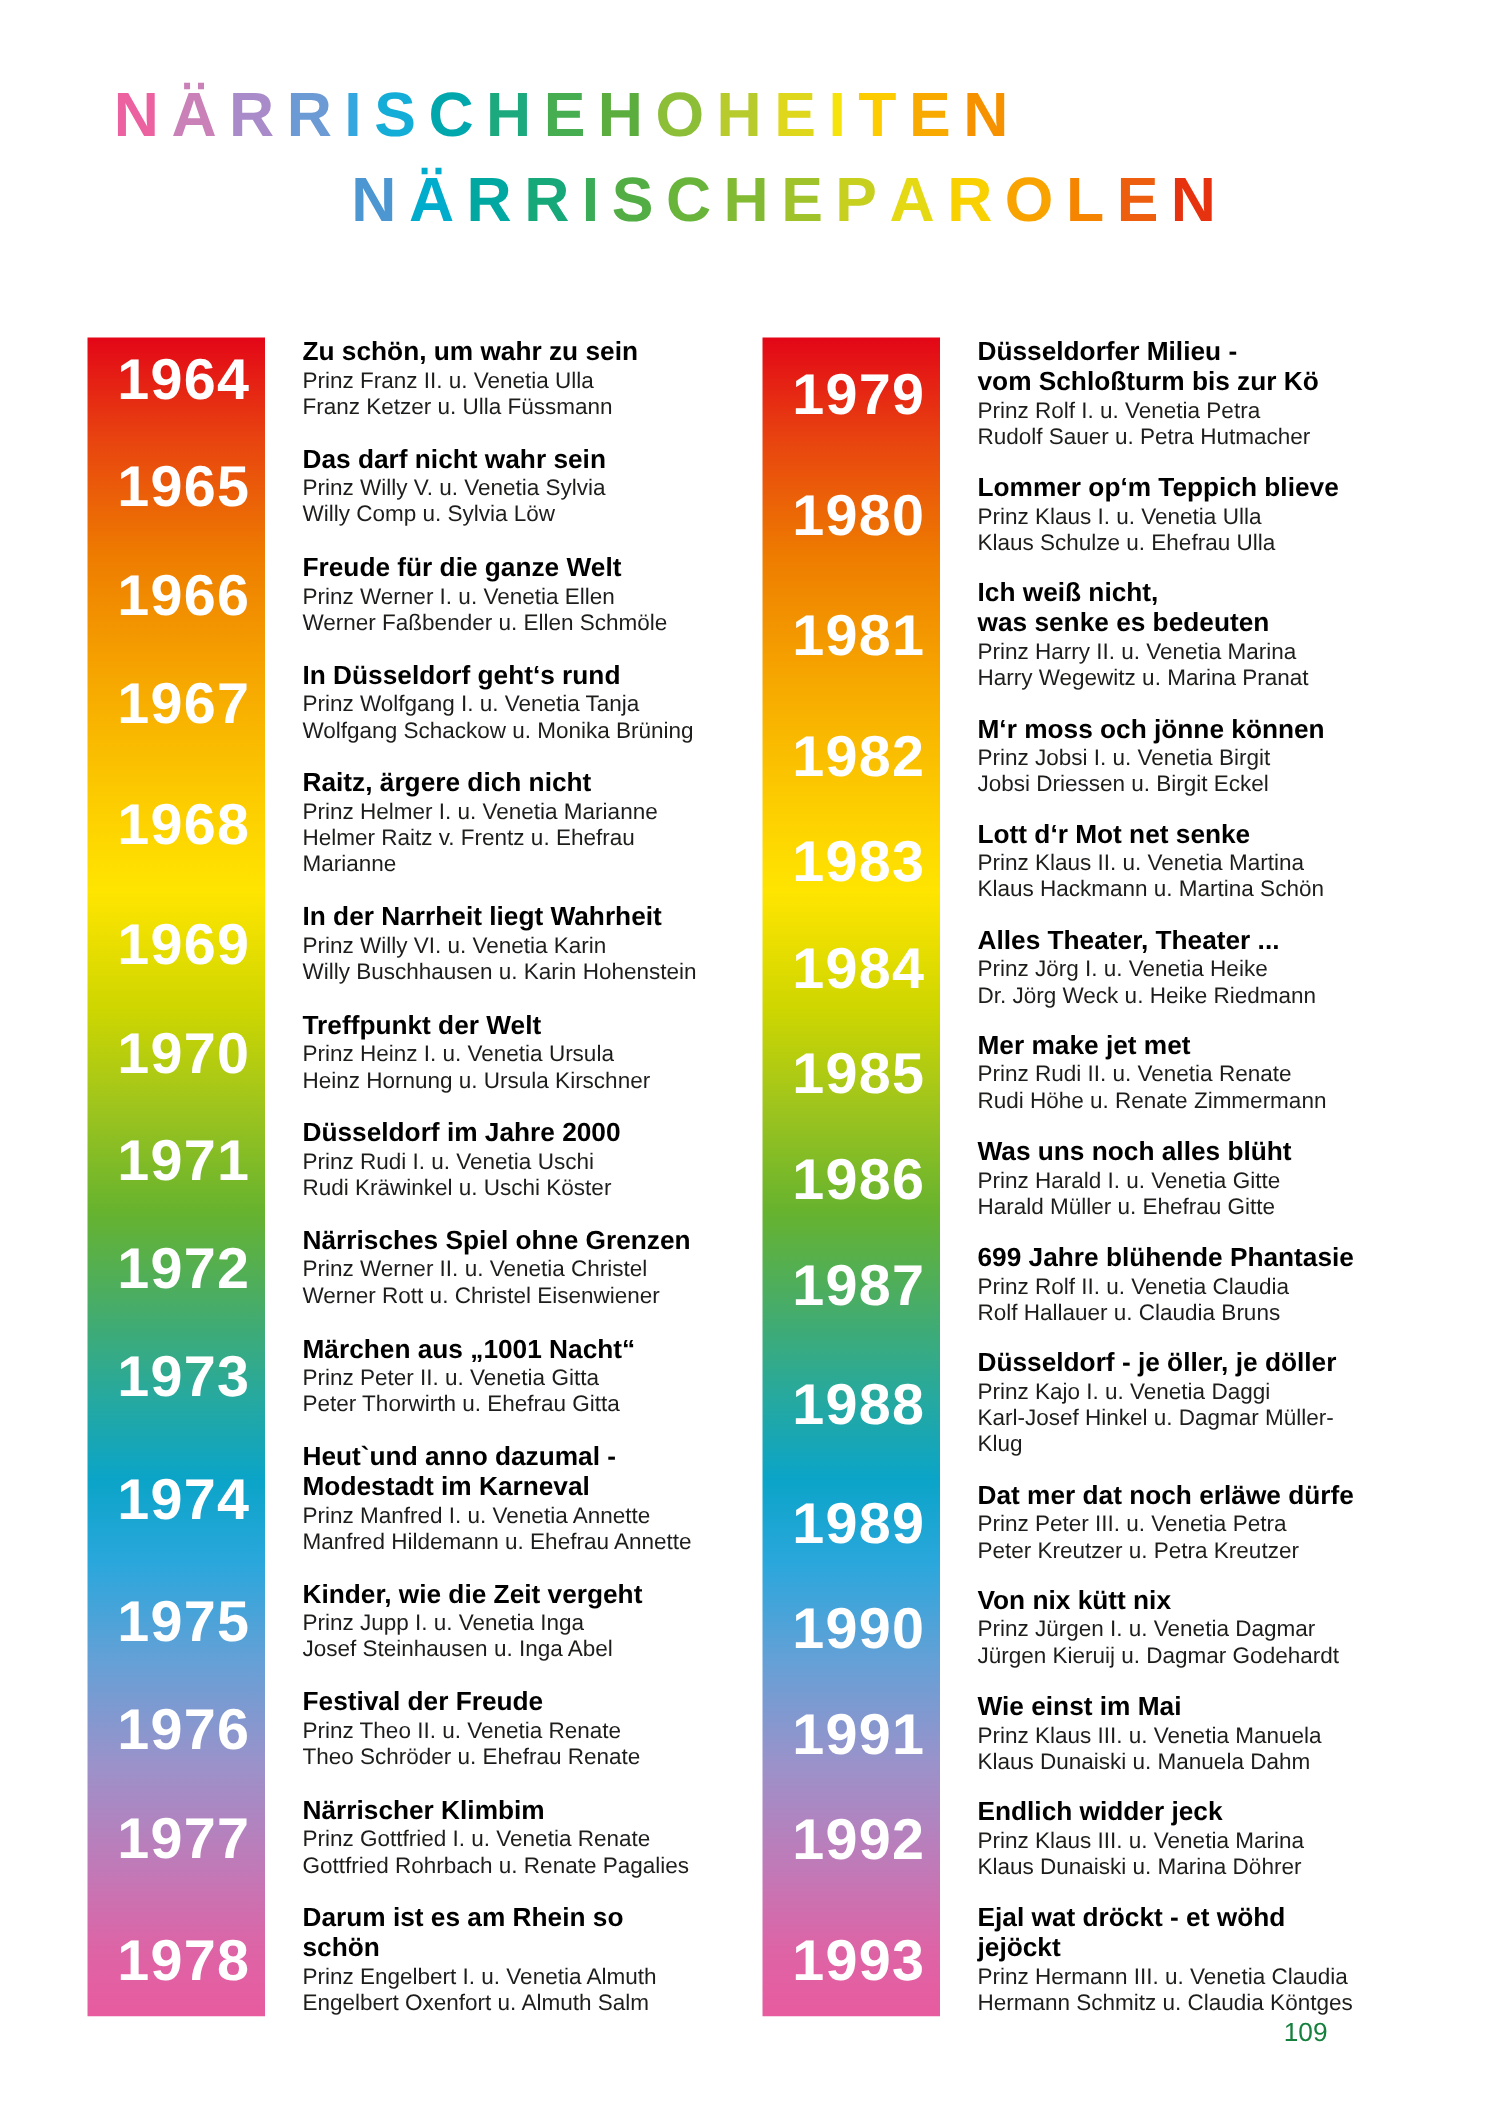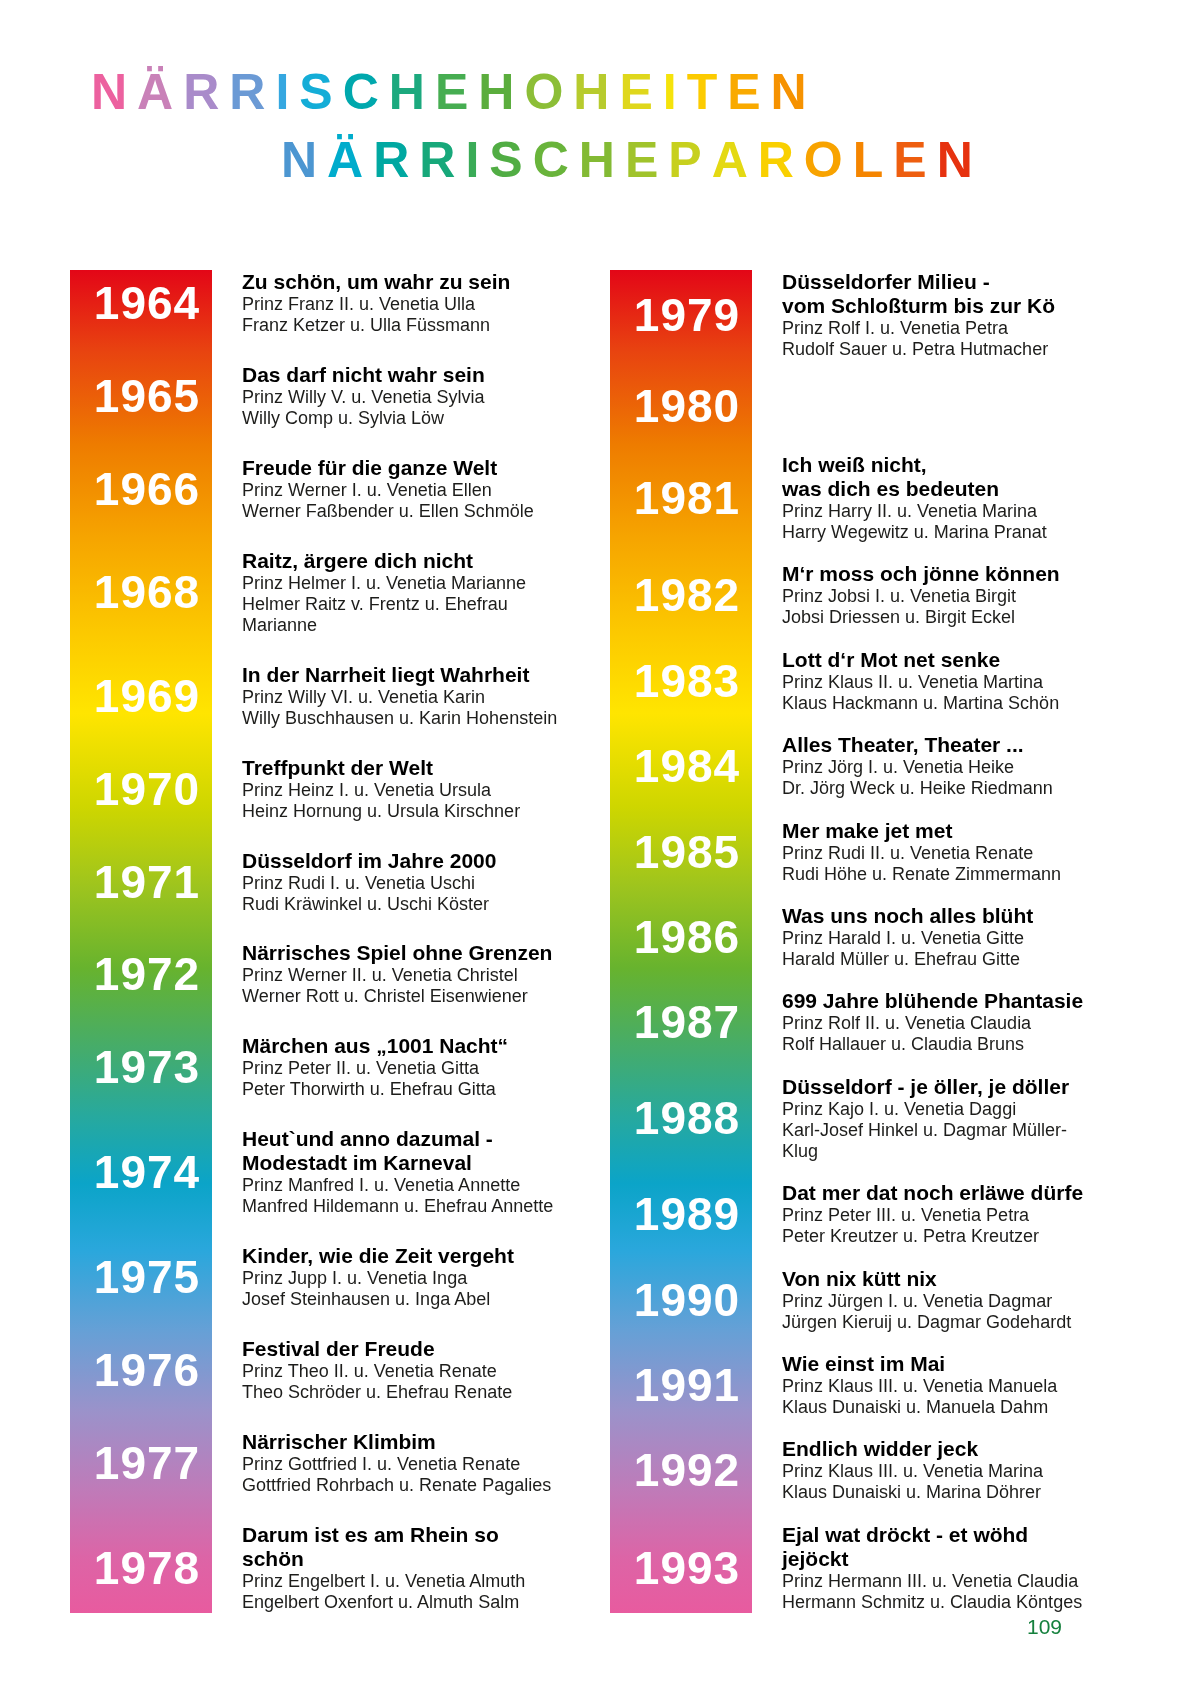--- a/index.html
+++ b/index.html
@@ -67,20 +67,30 @@
     <div class="year">1966</div>
     <div class="info">
       <div class="motto">
                 <div>Freude für die ganze Welt</div>
               </div>
       <div class="royals">Prinz Werner I. u. Venetia Ellen</div>
       <div class="civils">Werner Faßbender u. Ellen Schmöle</div>
     </div>
   </div>
 
+  <div class="entry">
+    <div class="year">1967</div>
+    <div class="info">
+      <div class="motto">
+                <div>In Düsseldorf geht‘s rund</div>
+              </div>
+      <div class="royals">Prinz Wolfgang I. u. Venetia Tanja</div>
+      <div class="civils">Wolfgang Schackow u. Monika Brüning</div>
+    </div>
+  </div>
 
   <div class="entry">
     <div class="year">1968</div>
     <div class="info">
       <div class="motto">
                 <div>Raitz, ärgere dich nicht</div>
               </div>
       <div class="royals">Prinz Helmer I. u. Venetia Marianne</div>
       <div class="civils">Helmer Raitz v. Frentz u. Ehefrau Marianne</div>
     </div>
@@ -208,28 +218,35 @@
                 <div>Düsseldorfer Milieu -</div>
                 <div>vom Schloßturm bis zur Kö</div>
               </div>
       <div class="royals">Prinz Rolf I. u. Venetia Petra</div>
       <div class="civils">Rudolf Sauer u. Petra Hutmacher</div>
     </div>
   </div>
 
   <div class="entry">
     <div class="year">1980</div>
+    <div class="info">
+      <div class="motto">
+                <div>Lommer op‘m Teppich blieve</div>
+              </div>
+      <div class="royals">Prinz Klaus I. u. Venetia Ulla</div>
+      <div class="civils">Klaus Schulze u. Ehefrau Ulla</div>
+    </div>
   </div>
 
   <div class="entry">
     <div class="year">1981</div>
     <div class="info">
       <div class="motto">
                 <div>Ich weiß nicht,</div>
-                <div>was dich es bedeuten</div>
+                <div>was senke es bedeuten</div>
               </div>
       <div class="royals">Prinz Harry II. u. Venetia Marina</div>
       <div class="civils">Harry Wegewitz u. Marina Pranat</div>
     </div>
   </div>
 
   <div class="entry">
     <div class="year">1982</div>
     <div class="info">
       <div class="motto">

